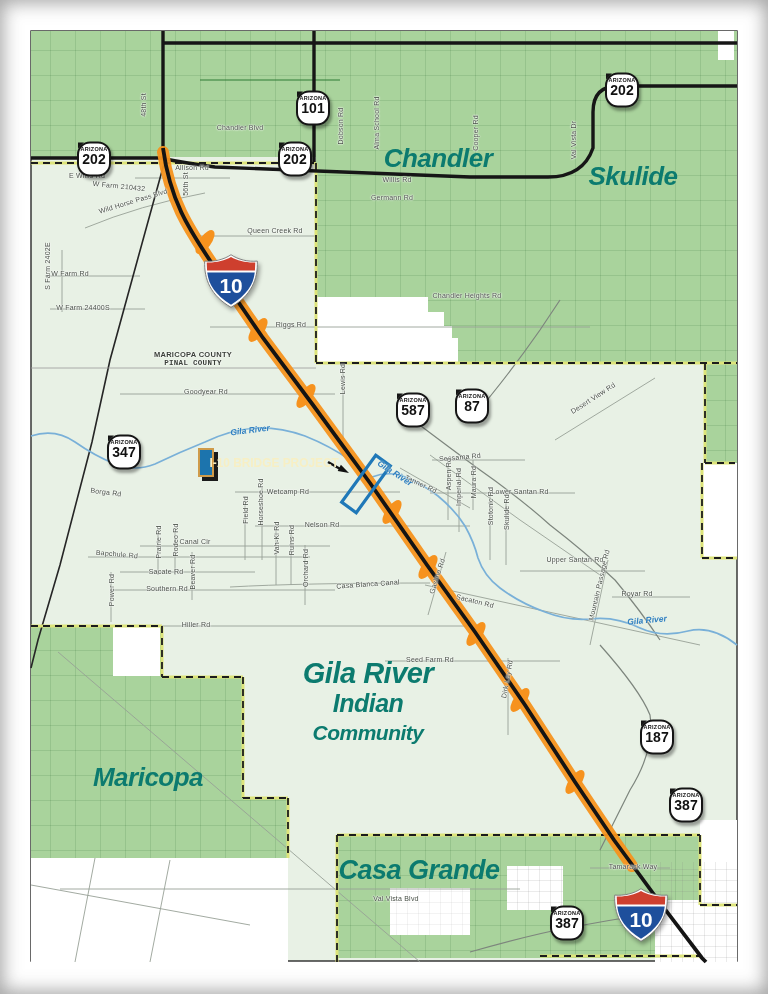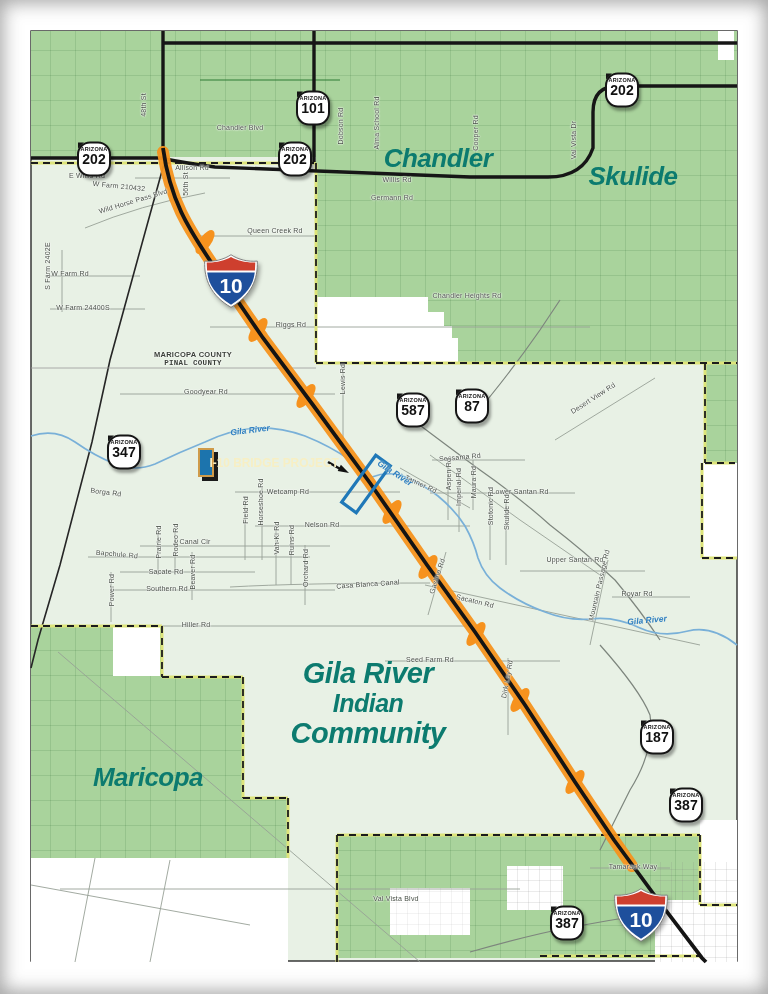--- a/index.html
+++ b/index.html
@@ -189,23 +189,24 @@
       <span class="road-label" style="left: 430px; top: 659px;">Seed Farm Rd</span>
       <span class="road-label" style="left: 507px; top: 679px; --r: -80deg;">Dirk Lay Rd</span>
       <span class="road-label" style="left: 633px; top: 866px;">Tamarack Way</span>
       <span class="road-label" style="left: 396px; top: 898px;">Val Vista Blvd</span>
       <span class="river-label" style="left: 250px; top: 430px; --r: -7deg;">Gila River</span>
       <span class="river-label" style="left: 395px; top: 473px; --r: 33deg;">Gila River</span>
       <span class="river-label" style="left: 647px; top: 620px; --r: -5deg;">Gila River</span>
       <span class="city-label" style="left: 438px; top: 158px; font-size: 26px;">Chandler</span>
       <span class="city-label" style="left: 633px; top: 176px; font-size: 26px;">Skulide</span>
       <span class="city-label" style="left: 148px; top: 777px; font-size: 26px;">Maricopa</span>
+      <span class="city-label" style="left: 419px; top: 870px; font-size: 27px;">Casa Grande</span>
       <span class="community-line" style="left: 368px; top: 673px; font-size: 29px;">Gila River</span>
       <span class="community-line" style="left: 368px; top: 703px; font-size: 25px;">Indian</span>
-      <span class="community-line" style="left: 368px; top: 733px; font-size: 29px;">Community</span>
+      <span class="community-line" style="left: 368px; top: 733px; font-size: 21px;">Community</span>
       <span class="county-line" style="left: 193px; top: 354px;">MARICOPA COUNTY</span>
       <span class="county-line" style="left: 193px; top: 363px; font-family: Liberation Mono, monospace;">PINAL COUNTY</span>
       <div class="st-shield" style="left: 94px; top: 159px;">
         <i class="corner"></i>
         <b class="az">ARIZONA</b>
         <b class="num">202</b>
       </div>
       <div class="st-shield" style="left: 295px; top: 159px;">
         <i class="corner"></i>
         <b class="az">ARIZONA</b>

